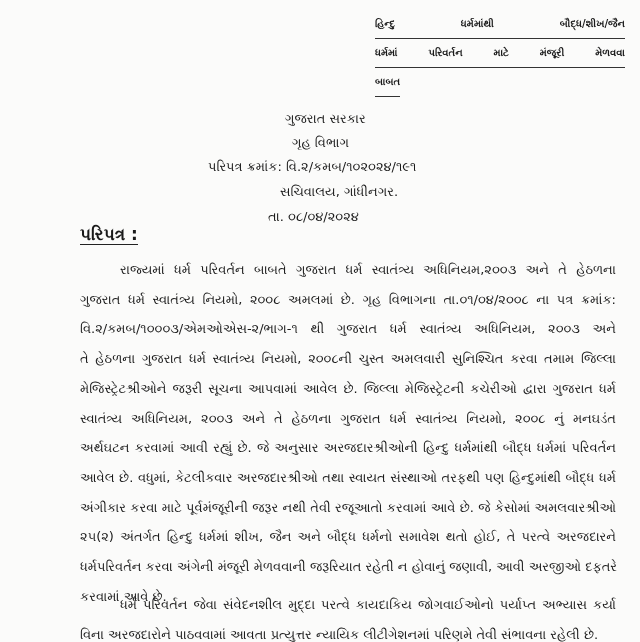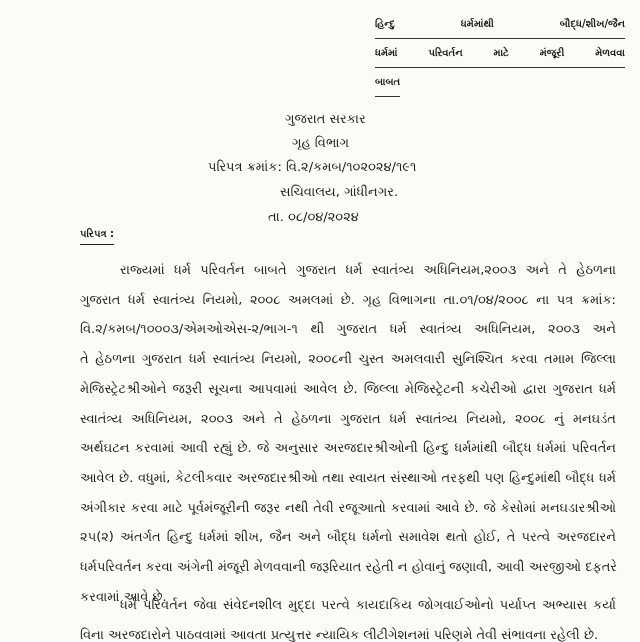--- a/index.html
+++ b/index.html
@@ -20,21 +20,21 @@
     text-align: justify;
   }
   .subject .line.full { width: 250px; text-align-last: justify; }
   .header {
     position: absolute; left: 0; top: 107px; width: 640px;
     font-size: 13px; line-height: 23px;
   }
   .header div { white-space: nowrap; position: absolute; }
   .label {
     position: absolute; left: 80px; top: 224px;
-    font-size: 10px; font-weight: bold;
+    font-size: 17px; font-weight: bold;
     border-bottom: 1px solid #222; line-height: 20px;
   }
   .para {
     position: absolute; left: 80px; width: 536px;
     font-size: 13px; line-height: 29.7px;
     text-align: justify;
   }
   .para .l { display: block; white-space: nowrap; text-align-last: justify; text-align: justify; }
   .para .l.last { text-align-last: left; }
   .para .l.indent { padding-left: 40px; }
@@ -60,21 +60,21 @@
 
 <div class="para" style="top:255px;">
   <span class="l indent">રાજ્યમાં ધર્મ પરિવર્તન બાબતે ગુજરાત ધર્મ સ્વાતંત્ર્ય અધિનિયમ,૨૦૦૩ અને તે હેઠળના</span>
   <span class="l">ગુજરાત ધર્મ સ્વાતંત્ર્ય નિયમો, ૨૦૦૮ અમલમાં છે. ગૃહ વિભાગના તા.૦૧/૦૪/૨૦૦૮ ના પત્ર ક્રમાંક:</span>
   <span class="l">વિ.૨/કમબ/૧૦૦૦૩/એમઓએસ-૨/ભાગ-૧ થી ગુજરાત ધર્મ સ્વાતંત્ર્ય અધિનિયમ, ૨૦૦૩ અને</span>
   <span class="l">તે હેઠળના ગુજરાત ધર્મ સ્વાતંત્ર્ય નિયમો, ૨૦૦૮ની ચુસ્ત અમલવારી સુનિશ્ચિત કરવા તમામ જિલ્લા</span>
   <span class="l">મેજિસ્ટ્રેટશ્રીઓને જરૂરી સૂચના આપવામાં આવેલ છે. જિલ્લા મેજિસ્ટ્રેટની કચેરીઓ દ્વારા ગુજરાત ધર્મ</span>
   <span class="l">સ્વાતંત્ર્ય અધિનિયમ, ૨૦૦૩ અને તે હેઠળના ગુજરાત ધર્મ સ્વાતંત્ર્ય નિયમો, ૨૦૦૮ નું મનઘડંત</span>
   <span class="l">અર્થઘટન કરવામાં આવી રહ્યું છે. જે અનુસાર અરજદારશ્રીઓની હિન્દુ ધર્મમાંથી બૌદ્ધ ધર્મમાં પરિવર્તન</span>
   <span class="l">આવેલ છે. વધુમાં, કેટલીકવાર અરજદારશ્રીઓ તથા સ્વાયત સંસ્થાઓ તરફથી પણ હિન્દુમાંથી બૌદ્ધ ધર્મ</span>
-  <span class="l">અંગીકાર કરવા માટે પૂર્વમંજૂરીની જરૂર નથી તેવી રજૂઆતો કરવામાં આવે છે. જે કેસોમાં મનઘડારશ્રીઓ</span>
+  <span class="l">અંગીકાર કરવા માટે પૂર્વમંજૂરીની જરૂર નથી તેવી રજૂઆતો કરવામાં આવે છે. જે કેસોમાં અમલવારશ્રીઓ</span>
   <span class="l">૨૫(૨) અંતર્ગત હિન્દુ ધર્મમાં શીખ, જૈન અને બૌદ્ધ ધર્મનો સમાવેશ થતો હોઈ, તે પરત્વે અરજદારને</span>
   <span class="l">ધર્મપરિવર્તન કરવા અંગેની મંજૂરી મેળવવાની જરૂરિયાત રહેતી ન હોવાનું જણાવી, આવી અરજીઓ દફતરે</span>
   <span class="l last">કરવામાં આવે છે.</span>
 </div>
 
 <div class="para" style="top:590px;">
   <span class="l indent">ધર્મ પરિવર્તન જેવા સંવેદનશીલ મુદ્દા પરત્વે કાયદાકિય જોગવાઈઓનો પર્યાપ્ત અભ્યાસ કર્યા</span>
   <span class="l last">વિના અરજદારોને પાઠવવામાં આવતા પ્રત્યુત્તર ન્યાયિક લીટીગેશનમાં પરિણમે તેવી સંભાવના રહેલી છે.</span>
 </div>
 

